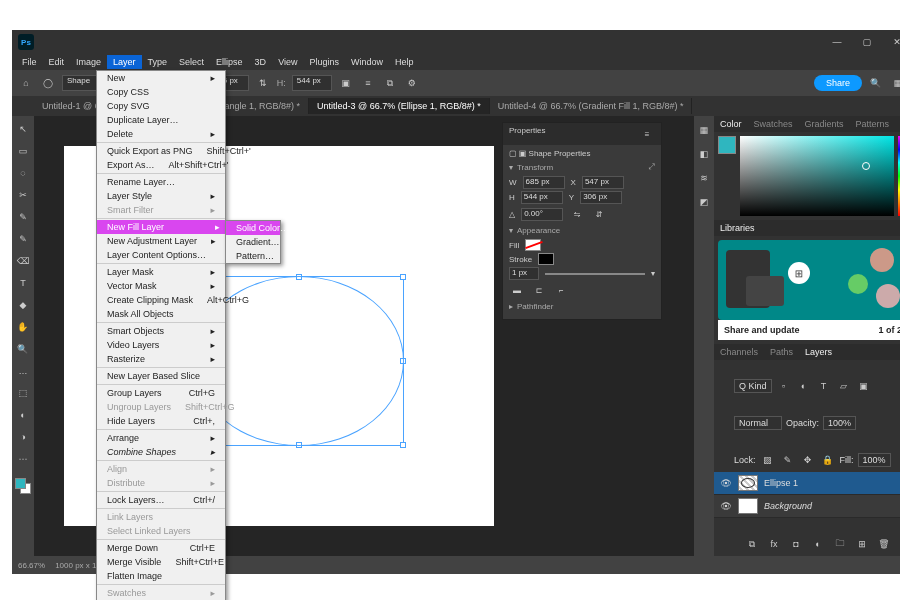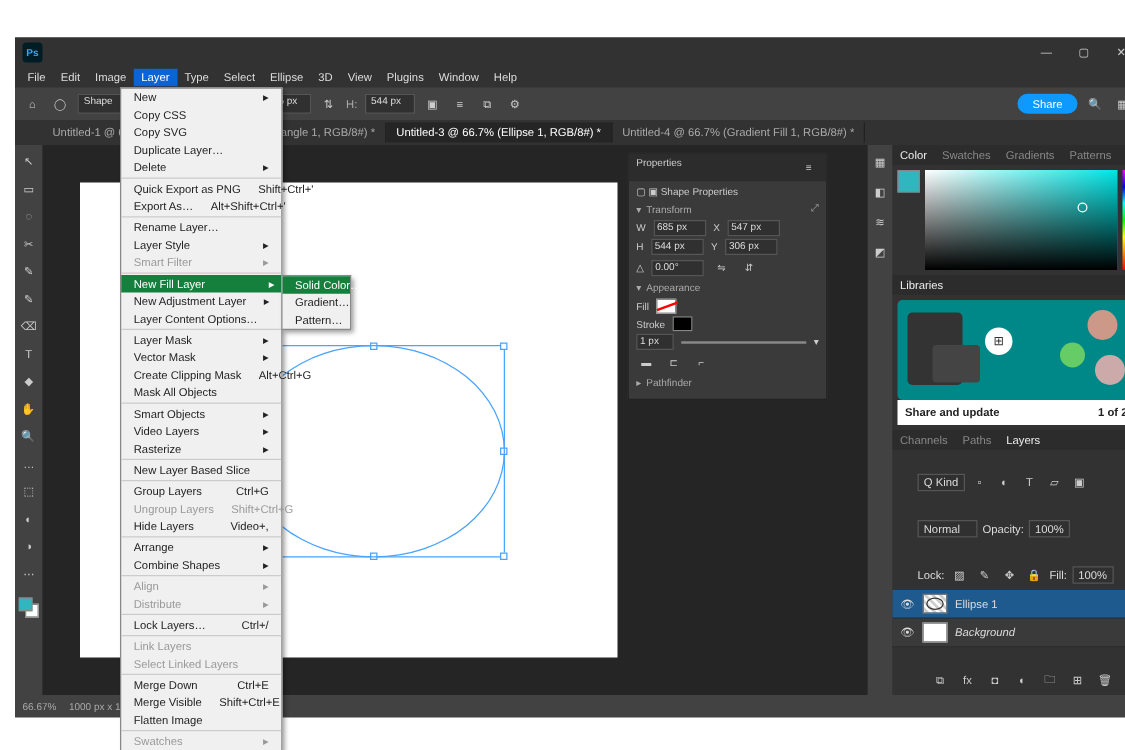--- a/index.html
+++ b/index.html
@@ -34,21 +34,21 @@
   .tools .swatches .bg { position: absolute; bottom: 0; right: 0; width: 11px; height: 11px; background: #fff; border: 1px solid #888; }
   
   .canvaswrap { flex: 1; background: #252525; position: relative; }
   .artboard { position: absolute; left: 30px; top: 30px; width: 430px; height: 380px; background: #fff; }
   .sel-rect { position: absolute; border: 1px solid #4aa3ff; }
   .handle { position: absolute; width: 6px; height: 6px; background: #fff; border: 1px solid #4aa3ff; transform: translate(-50%,-50%); }
   .ellipse-shape { position: absolute; border: 1px solid #4aa3ff; border-radius: 50%; }
   
   .dropdown { position: absolute; background: #f0f0f0; color: #222; border: 1px solid #888; box-shadow: 2px 2px 4px rgba(0,0,0,.4); font-size: 9px; z-index: 50; }
   .dropdown .mi { padding: 2px 10px 2px 10px; display: flex; justify-content: space-between; align-items: center; white-space: nowrap; min-height: 14px; }
-  .dropdown .mi.hl { background: #15803d; color: #fff; gap: 37px; }
+  .dropdown .mi.hl { background: #d946ef; color: #fff; gap: 37px; }
   .dropdown .mi.disabled { color: #999; }
   .dropdown hr { border: none; border-top: 1px solid #ccc; margin: 1px 0; }
   .dropdown .arrow { margin-left: 14px; }
   .submenu { position: absolute; left: 100%; top: 0; }
   
   .props { position: absolute; left: 490px; top: 92px; width: 160px; background: #3a3a3a; color: #ccc; border: 1px solid #222; font-size: 8px; z-index: 30; }
   .props .hdr { background: #2c2c2c; padding: 3px 6px; display: flex; justify-content: space-between; }
   .props .section { padding: 4px 6px; }
   .props .sec-title { color: #aaa; margin: 4px 0; display: flex; align-items: center; gap: 4px; }
   .props .row { display: flex; gap: 6px; align-items: center; margin: 2px 0; }
@@ -440,28 +440,28 @@
       <div class="mi" style="position: relative;">
         <span>Group Layers</span>
         <span class="arrow">Ctrl+G</span>
       </div>
       <div class="mi disabled" style="position: relative;">
         <span>Ungroup Layers</span>
         <span class="arrow">Shift+Ctrl+G</span>
       </div>
       <div class="mi" style="position: relative;">
         <span>Hide Layers</span>
-        <span class="arrow">Video+,</span>
+        <span class="arrow">Ctrl+,</span>
       </div>
       <hr>
       <div class="mi" style="position: relative;">
         <span>Arrange</span>
         <span class="arrow">▸</span>
       </div>
-      <div class="mi" style="position: relative;">
+      <div class="mi" style="position: relative; font-style: italic;">
         <span>Combine Shapes</span>
         <span class="arrow">▸</span>
       </div>
       <hr>
       <div class="mi disabled" style="position: relative;">
         <span>Align</span>
         <span class="arrow">▸</span>
       </div>
       <div class="mi disabled" style="position: relative;">
         <span>Distribute</span>

